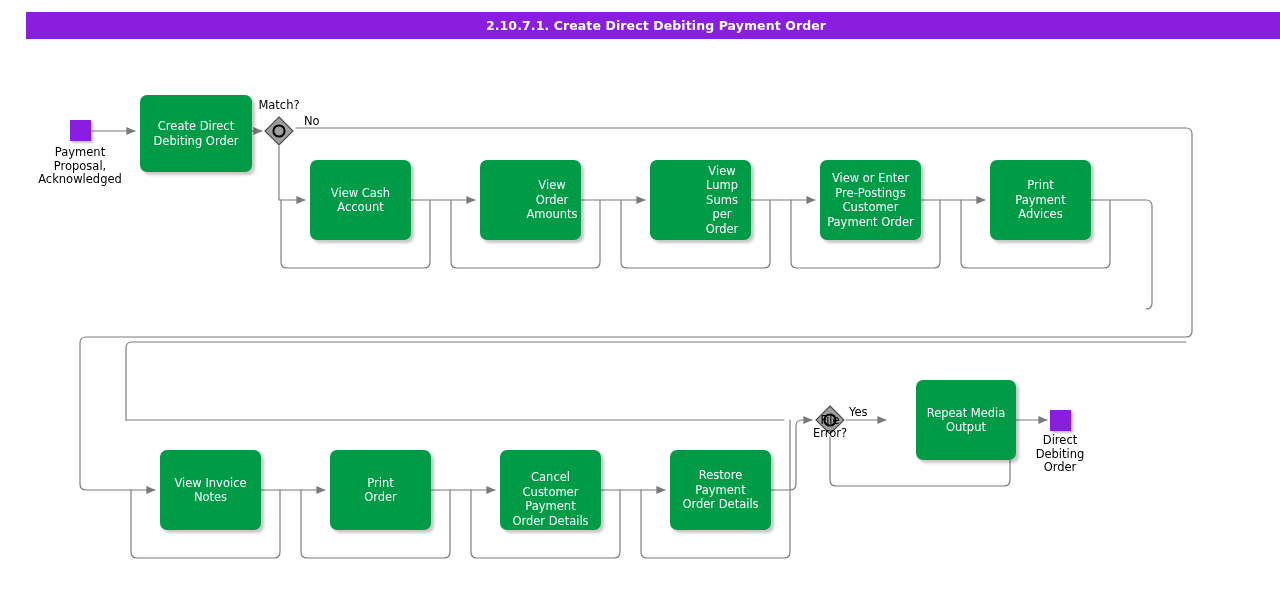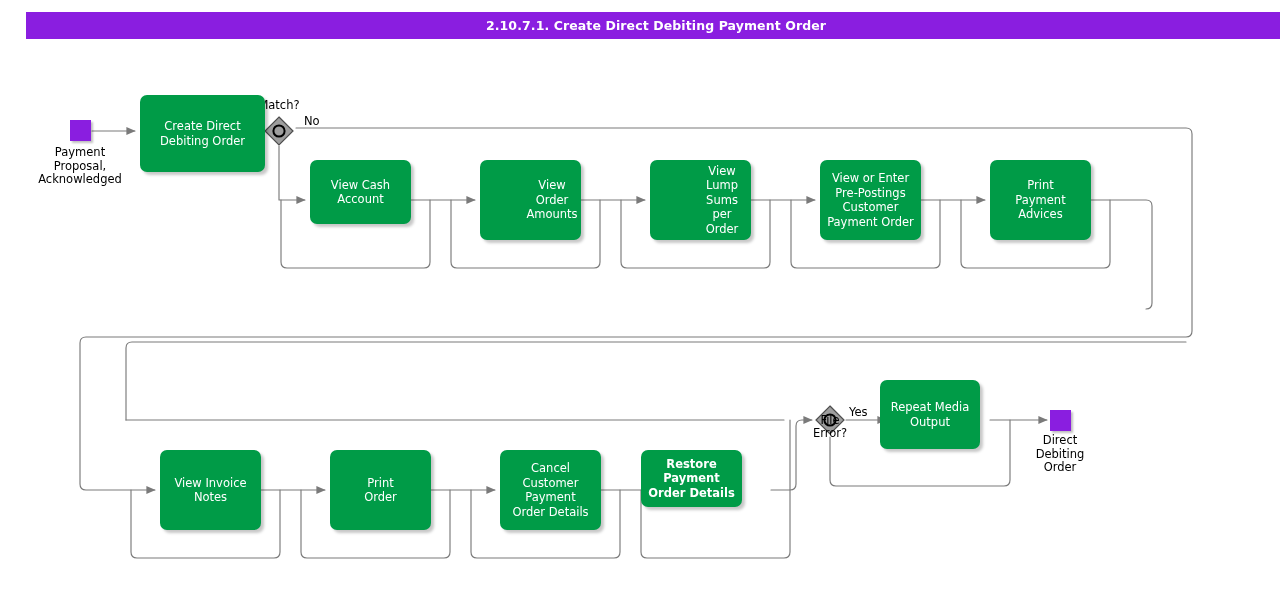--- a/index.html
+++ b/index.html
@@ -123,26 +123,26 @@
 Debiting
 Order</div>
 
   <div class="gwlabel" style="left:229px;top:99px;width:100px;">Match?</div>
   <div class="gwlabel" style="left:780px;top:374px;width:100px;margin-top:40px;">File
 Error?</div>
 
   <div class="flowlabel" style="left:304px;top:115px;">No</div>
   <div class="flowlabel" style="left:849px;top:406px;">Yes</div>
 
-  <div class="node" style="left:140px;top:95px;width:125px;height:77px;">
+  <div class="node" style="left:140px;top:95px;width:112px;height:77px;">
     <span>Create Direct
 Debiting Order</span>
   </div>
 
-  <div class="node" style="left:310px;top:160px;width:101px;height:64px;">
+  <div class="node" style="left:310px;top:160px;width:101px;height:80px;">
     <span>View Cash
 Account</span>
   </div>
 
   <div class="node" style="left:480px;top:160px;width:101px;height:80px;padding-left:48px;">
     <span>View
 Order
 Amounts</span>
   </div>
 
@@ -168,31 +168,31 @@
   <div class="node" style="left:160px;top:450px;width:101px;height:80px;">
     <span>View Invoice
 Notes</span>
   </div>
 
   <div class="node" style="left:330px;top:450px;width:101px;height:80px;">
     <span>Print
 Order</span>
   </div>
 
-  <div class="node" style="left:500px;top:450px;width:101px;height:80px;">
+  <div class="node" style="left:500px;top:450px;width:101px;height:80px;align-items:flex-end;">
     <span>Cancel
 Customer
 Payment
 Order Details</span>
   </div>
 
-  <div class="node" style="left:641px;top:450px;width:101px;height:57px;font-weight:bold;">
+  <div class="node" style="left:670px;top:450px;width:101px;height:80px;">
     <span>Restore
 Payment
 Order Details</span>
   </div>
 
-  <div class="node" style="left:880px;top:380px;width:100px;height:69px;justify-content:center;">
+  <div class="node" style="left:916px;top:380px;width:100px;height:80px;justify-content:center;">
     <span>Repeat Media
 Output</span>
   </div>
 
 </div>
 
 </body></html>

